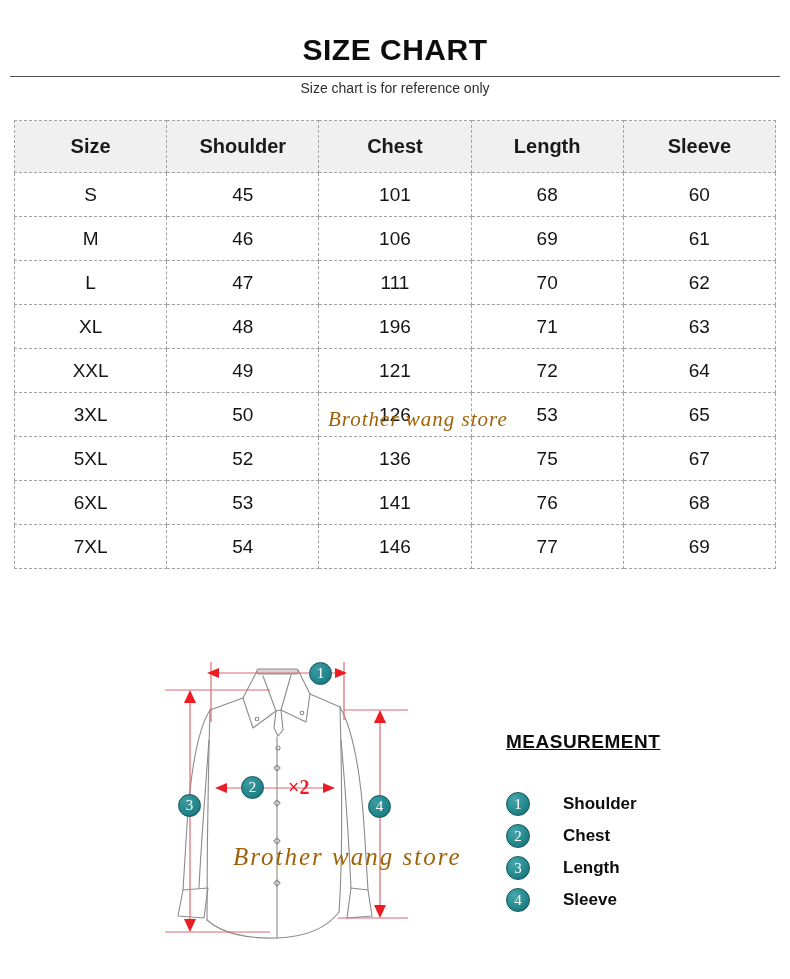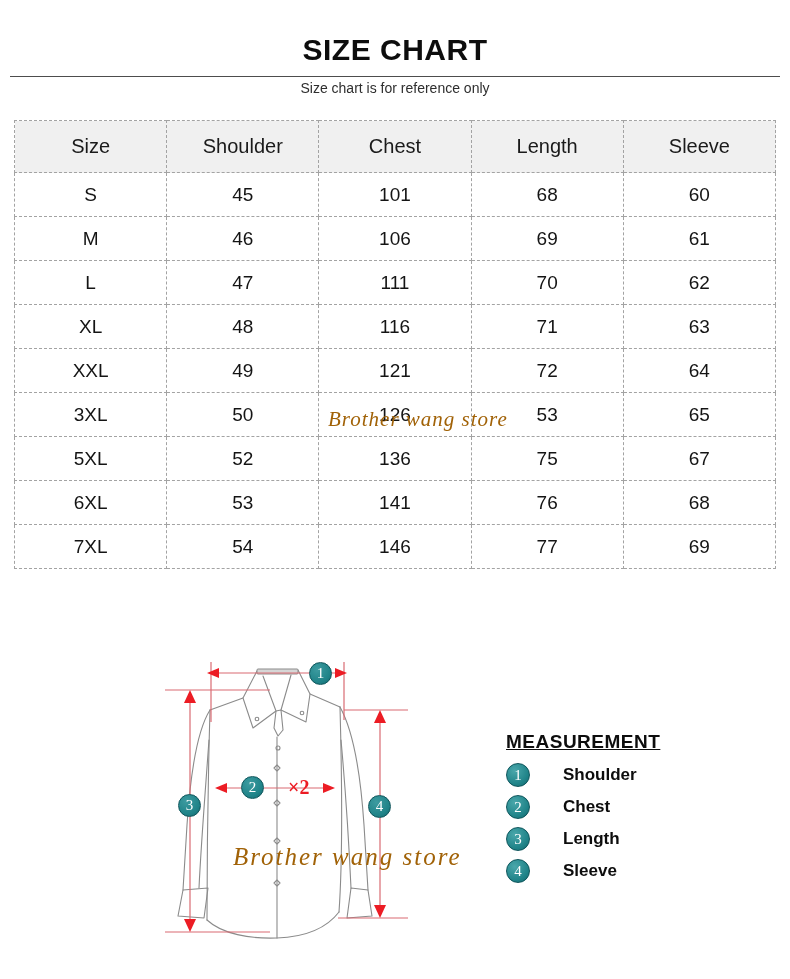--- a/index.html
+++ b/index.html
@@ -26,21 +26,21 @@
   
   table.size-table {
     position:absolute; left:14px; top:120px; width:762px;
     border-collapse:collapse; table-layout:fixed;
   }
   table.size-table th, table.size-table td {
     border:1px dashed #a3a3a3; text-align:center; padding:0;
   }
   table.size-table th {
     height:51px; background:var(--header-bg,#f0f0f0);
-    font-size:20px; font-weight:normal; color:#1a1a1a;
+    font-size:20px; font-weight:bold; color:#1a1a1a;
   }
   table.size-table td {
     height:43px; font-size:19px; color:#141414; background:#ffffff;
   }
 
   .watermark {
     position:absolute; color:#a16207; font-style:italic;
     font-family:Liberation Serif, serif; white-space:nowrap;
     letter-spacing:1px; pointer-events:none;
   }
@@ -67,21 +67,21 @@
   .x2-label {
     position:absolute; left:288px; top:136px; width:40px;
     color:var(--accent-red,#ec1c24); font-size:20px; font-weight:bold;
     font-family:"Liberation Serif", serif; z-index:6;
   }
 
   
   .legend { position:absolute; left:506px; top:731px; width:260px; }
   .legend-title {
     font-size:19px; font-weight:bold; color:#0d0d0d;
-    text-decoration:underline; letter-spacing:0.5px; margin-bottom:10px;
+    text-decoration:underline; letter-spacing:0.5px; margin-bottom:39px;
   }
   .legend-item { display:flex; align-items:center; height:24px; margin-bottom:8px; }
   .lg-circle {
     flex:0 0 24px; width:24px; height:24px; border-radius:50%;
     background:radial-gradient(circle at 35% 30%, #4aa7ab, var(--badge-teal,#1f8388) 65%, #14646a);
     border:1px solid #0f565c; box-sizing:border-box;
     color:#fff; font-family:"Liberation Serif", serif; font-size:15px;
     line-height:22px; text-align:center;
   }
   .lg-label { margin-left:33px; font-size:17px; font-weight:bold; color:#0d0d0d; }
@@ -123,21 +123,21 @@
         <tr>
           <td>L</td>
           <td>47</td>
           <td>111</td>
           <td>70</td>
           <td>62</td>
         </tr>
         <tr>
           <td>XL</td>
           <td>48</td>
-          <td>116</td>
+          <td>196</td>
           <td>71</td>
           <td>63</td>
         </tr>
         <tr>
           <td>XXL</td>
           <td>49</td>
           <td>121</td>
           <td>72</td>
           <td>64</td>
         </tr>

